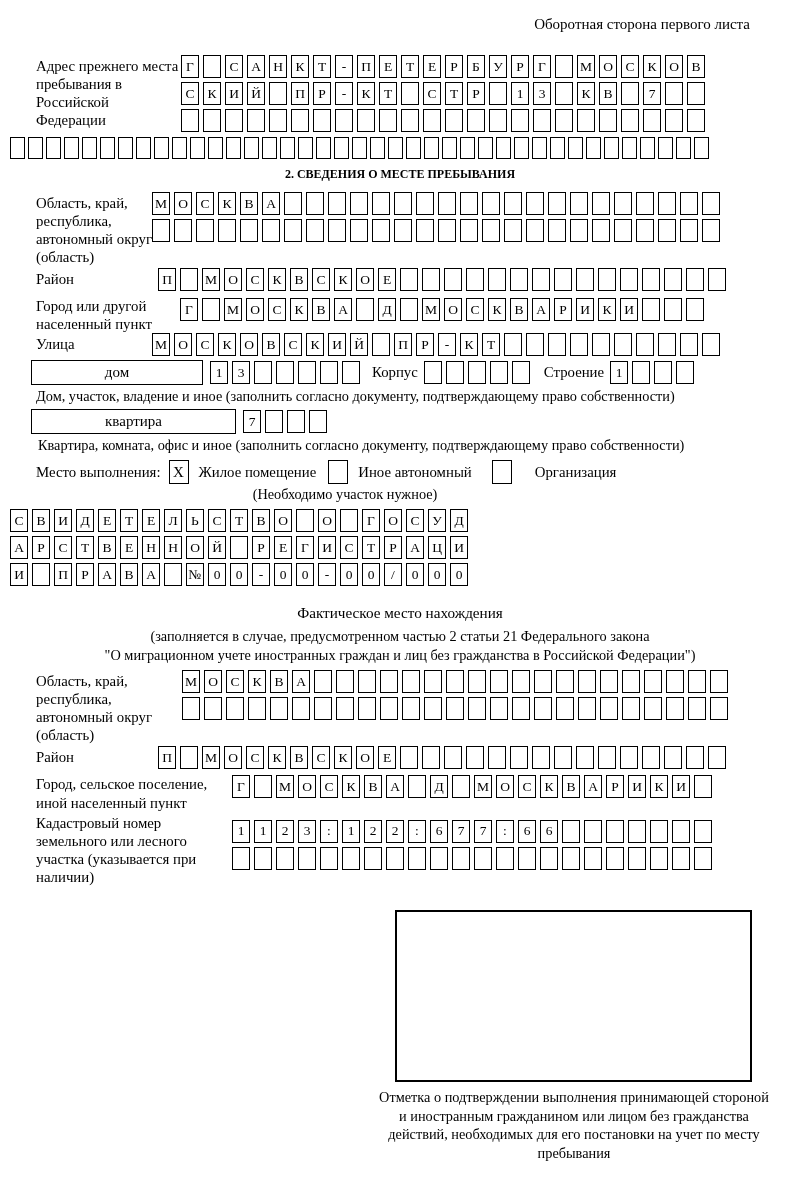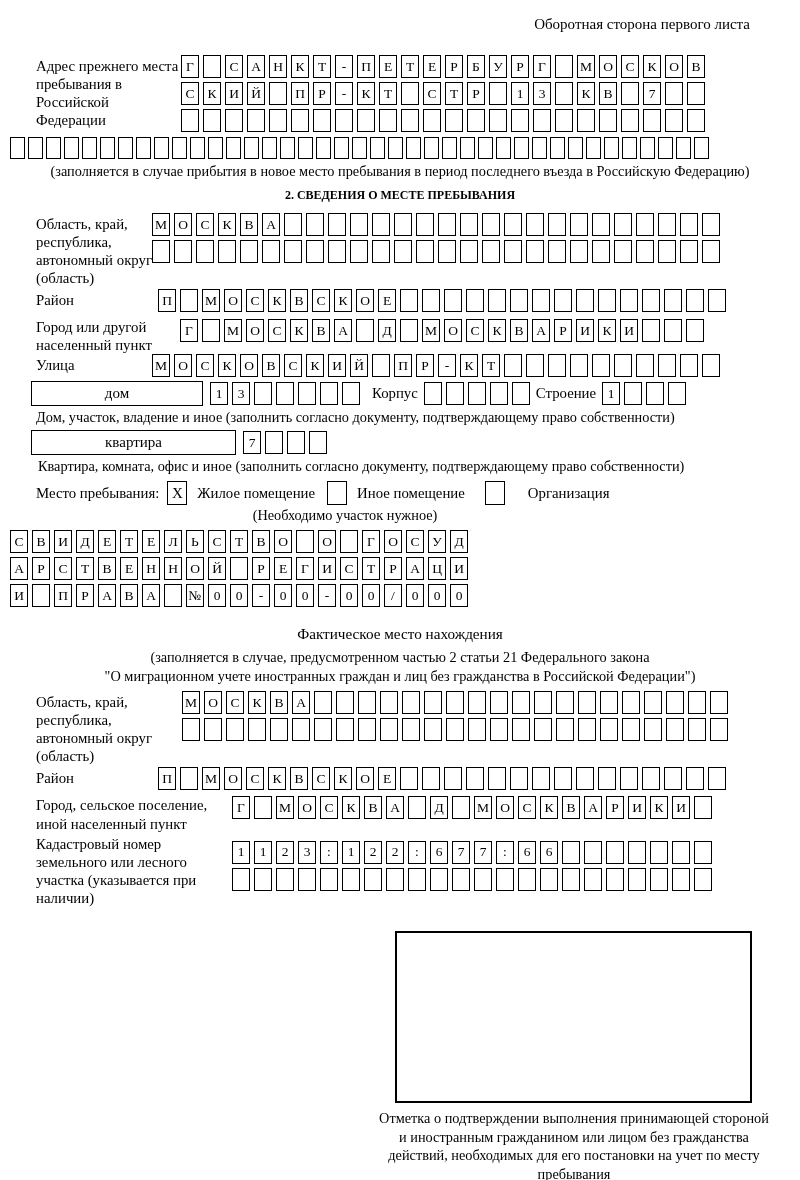--- a/index.html
+++ b/index.html
@@ -155,21 +155,20 @@
       <span class="cell"></span>
       <span class="cell"></span>
       <span class="cell"></span>
       <span class="cell"></span>
       <span class="cell"></span>
       <span class="cell"></span>
       <span class="cell"></span>
       <span class="cell"></span>
       <span class="cell"></span>
     </div>
-  <div class="note center">(заполняется в случае прибытия в новое место пребывания в период последнего въезда в Российскую Федерацию)</div>
 
   <div class="sec-title">2. СВЕДЕНИЯ О МЕСТЕ ПРЕБЫВАНИЯ</div>
 
   <div class="frow">
     <div class="flabel" style="width:142px">Область, край, республика, автономный округ (область)</div>
     <div class="cellcol">
       <div class="cells">
           <span class="cell">М</span>
           <span class="cell">О</span>
           <span class="cell">С</span>
@@ -334,21 +333,21 @@
         <span class="cell"></span>
       </div>
     <div class="inline-label" style="margin-left:6px">Корпус</div>
     <div class="cells" style="margin:0">
         <span class="cell"></span>
         <span class="cell"></span>
         <span class="cell"></span>
         <span class="cell"></span>
         <span class="cell"></span>
       </div>
-    <div class="inline-label" style="">Строение</div>
+    <div class="inline-label" style="margin-left:8px">Строение</div>
     <div class="cells" style="margin:0">
         <span class="cell">1</span>
         <span class="cell"></span>
         <span class="cell"></span>
         <span class="cell"></span>
       </div>
   </div>
   <div class="note" style="margin-left:26px">Дом, участок, владение и иное (заполнить согласно документу, подтверждающему право собственности)</div>
 
   <div class="frow mt4" style="margin-left:21px;align-items:center">
@@ -356,29 +355,29 @@
     <div class="cells" style="margin:0 0 0 7px">
         <span class="cell">7</span>
         <span class="cell"></span>
         <span class="cell"></span>
         <span class="cell"></span>
       </div>
   </div>
   <div class="note" style="margin-left:28px">Квартира, комната, офис и иное (заполнить согласно документу, подтверждающему право собственности)</div>
 
   <div class="frow stay-row">
-    <span>Место пребывания:</span>
+    <span>Место выполнения:</span>
     <span class="cells cells-cb" style="margin-left:8px">
         <span class="cell">X</span>
       </span>
     <span style="margin-left:10px">Жилое помещение</span>
     <span class="cells cells-cb" style="margin-left:12px">
         <span class="cell"></span>
       </span>
-    <span style="margin-left:10px">Иное помещение</span>
+    <span style="margin-left:10px">Иное автономный</span>
     <span class="cells cells-cb" style="margin-left:20px">
         <span class="cell"></span>
       </span>
     <span style="margin-left:23px">Организация</span>
   </div>
   <div class="note" style="text-align:center;margin:2px 120px 6px 0">(Необходимо участок нужное)</div>
 
   <div class="frow">
     <div class="cellcol">
       <div class="cells">

